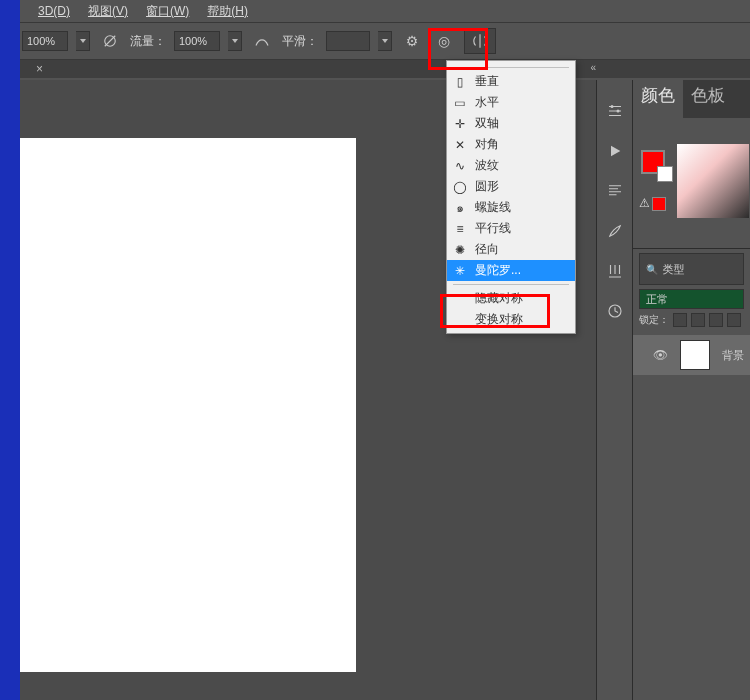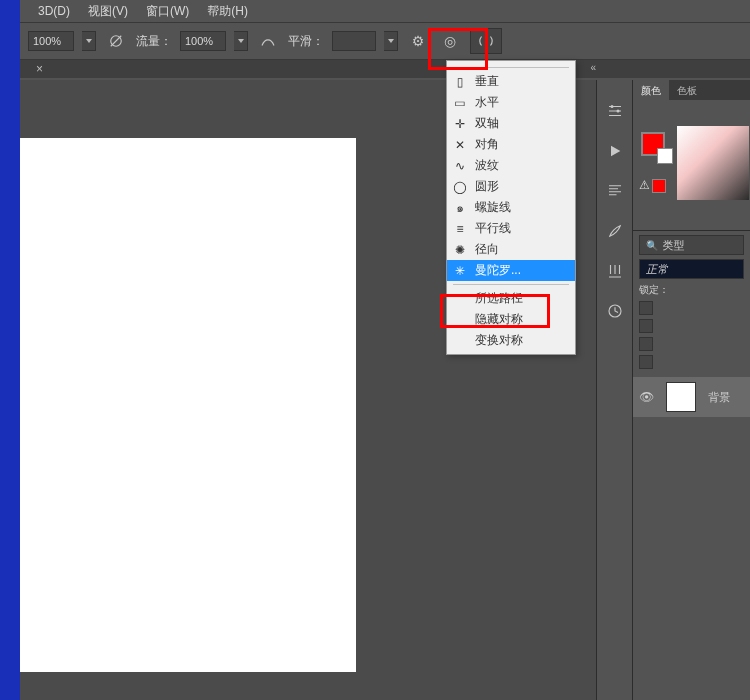--- a/index.html
+++ b/index.html
@@ -1,22 +1,22 @@
 <!DOCTYPE html>
 <html><head>
 <meta charset="utf-8">
 <style>
   * { box-sizing: border-box; margin: 0; padding: 0; font-family: "Microsoft YaHei", Arial, sans-serif; }
   body { background: #1a2fb8; width: 750px; height: 700px; overflow: hidden; }
   .app { position: absolute; left: 20px; top: 0; width: 730px; height: 700px; background: #535353; }
   
-  .menubar { height: 22px; background: #535353; color: #d8d8d8; font-size: 12px; display: flex; align-items: center; padding-left: 18px; gap: 18px; }
+  .menubar { height: 22px; background: #535353; color: #d8d8d8; font-size: 12px; display: flex; align-items: center; padding-left: 18px; gap: 18px; text-decoration: underline; }
   .menubar span { cursor: default; }
   
-  .options-bar { height: 38px; background: #535353; border-top: 1px solid #383838; border-bottom: 1px solid #383838; display: flex; align-items: center; padding-left: 8px; gap: 8px; color: #d8d8d8; font-size: 12px; }
+  .options-bar { height: 38px; background: #535353; border-top: 1px solid #383838; border-bottom: 1px solid #383838; display: flex; align-items: center; padding-left: 2px; gap: 8px; color: #d8d8d8; font-size: 12px; }
   .pct-field { background: #454545; border: 1px solid #333; color: #d8d8d8; width: 46px; height: 20px; font-size: 11px; padding: 0 4px; display: inline-flex; align-items: center; }
   .dd { width: 14px; height: 20px; background: #454545; border: 1px solid #333; border-left: none; display: inline-flex; align-items: center; justify-content: center; }
   .dd::after { content: ""; border-left: 3px solid transparent; border-right: 3px solid transparent; border-top: 4px solid #bbb; }
   .icon-btn { width: 24px; height: 24px; display: inline-flex; align-items: center; justify-content: center; color: #c8c8c8; }
   .smooth-field { width: 44px; height: 20px; background: #454545; border: 1px solid #333; }
   .gear::before { content: "\2699"; font-size: 14px; }
   .target::before { content: "\25CE"; font-size: 14px; }
   .brushsoft svg, .pressure svg { width: 18px; height: 18px; }
   .sym-btn { width: 32px; height: 26px; background: #454545; border: 1px solid #333; display: inline-flex; align-items: center; justify-content: center; color: #c8c8c8; position: relative; }
   .sym-btn svg { width: 18px; height: 18px; }
@@ -32,40 +32,40 @@
   .dd-item { height: 21px; display: flex; align-items: center; padding-left: 28px; position: relative; }
   .dd-item.hl { background: #1e90ff; color: #fff; }
   .dd-sep { height: 1px; background: #c0c0c0; margin: 3px 6px; }
   .dd-ico { position: absolute; left: 6px; width: 14px; height: 14px; display: inline-flex; align-items: center; justify-content: center; }
   
   .right-dock { width: 36px; background: #535353; border-left: 1px solid #2c2c2c; display: flex; flex-direction: column; align-items: center; padding-top: 20px; gap: 18px; }
   .collapse-handle { position: absolute; top: 62px; right: 154px; color: #bbb; font-size: 10px; }
   .dock-ico { width: 22px; height: 22px; color: #c8c8c8; display: flex; align-items: center; justify-content: center; }
   
   .panels { width: 118px; background: #535353; border-left: 1px solid #2c2c2c; display: flex; flex-direction: column; }
-  .panel-tabs { height: 20px; background: #3a3a3a; display: flex; font-size: 10px; color: #bbb; }
+  .panel-tabs { height: 38px; background: #3a3a3a; display: flex; font-size: 17px; color: #bbb; }
   .panel-tab { padding: 4px 8px; }
   .panel-tab.active { background: #535353; color: #e8e8e8; }
   
   .color-panel { height: 130px; padding: 6px; position: relative; }
   .swatch-fg { width: 24px; height: 24px; background: #ff0000; border: 2px solid #888; position: absolute; left: 8px; top: 32px; }
   .swatch-bg-small { width: 16px; height: 16px; background: #fff; border: 1px solid #888; position: absolute; left: 24px; top: 48px; }
   .warn { position: absolute; left: 6px; top: 78px; color: #e0e0e0; font-size: 12px; }
   .warn::before { content: "\26A0"; margin-right: 2px; }
   .warn-sw { width: 14px; height: 14px; background: #ff0000; border: 1px solid #888; display: inline-block; vertical-align: middle; }
   .grad { position: absolute; left: 44px; top: 26px; width: 72px; height: 74px; background: linear-gradient(135deg, #fff 0%, #f5c6c6 40%, #2b2b2b 100%); }
   
   .layers-panel { flex: 1; border-top: 1px solid #2c2c2c; font-size: 11px; color: #d0d0d0; }
   .layer-controls { padding: 4px 6px; display: flex; flex-direction: column; gap: 4px; }
-  .type-dd { height: 20px; background: #454545; border: 1px solid #333; display: flex; align-items: center; padding: 0 6px; }
+  .type-dd { height: 32px; background: #454545; border: 1px solid #333; display: flex; align-items: center; padding: 0 6px; }
   .type-dd::before { content: "\1F50D"; font-size: 10px; margin-right: 4px; }
-  .blend-dd { height: 20px; background: #0f172a; border: 1px solid #333; display: flex; align-items: center; padding: 8px 6px; font-style: italic; }
-  .lock-row { display: flex; align-items: flex-start; gap: 4px; font-size: 10px; flex-direction: column; }
+  .blend-dd { height: 20px; background: #14532d; border: 1px solid #333; display: flex; align-items: center; padding: 8px 6px; }
+  .lock-row { display: flex; align-items: flex-start; gap: 4px; font-size: 10px; }
   .lock-ico { width: 14px; height: 14px; background: #454545; border: 1px solid #333; }
-  .layer-row { height: 40px; background: #6a6a6a; display: flex; align-items: center; padding: 0 6px; gap: 12px; margin-top: 4px; }
+  .layer-row { height: 40px; background: #6a6a6a; display: flex; align-items: center; padding: 0 6px; gap: 12px; margin-top: 4px; justify-content: flex-end; }
   .eye::before { content: "\1F441"; font-size: 12px; }
   .layer-thumb { width: 30px; height: 30px; background: #fff; border: 1px solid #333; }
   
   .redbox1 { position: absolute; left: 408px; top: 28px; width: 60px; height: 42px; border: 3px solid #ff0000; z-index: 100; pointer-events: none; }
   .redbox2 { position: absolute; left: 420px; top: 294px; width: 110px; height: 34px; border: 3px solid #ff0000; z-index: 100; pointer-events: none; }
 </style>
 </head>
 <body>
 
 <div class="app">
@@ -220,21 +220,20 @@
       </div>
     <div class="dd-item">
         <span class="dd-ico">✺</span>
         <span>径向</span>
       </div>
     <div class="dd-item hl">
         <span class="dd-ico">✳</span>
         <span>曼陀罗...</span>
       </div>
     <div class="dd-sep"></div>
-    <div class="dd-item">所选路径</div>
     <div class="dd-item">隐藏对称</div>
     <div class="dd-item">变换对称</div>
   </div>
 
   <div class="redbox1"></div>
   <div class="redbox2"></div>
   <span class="collapse-handle">«</span>
 </div>
 
 </body></html>

